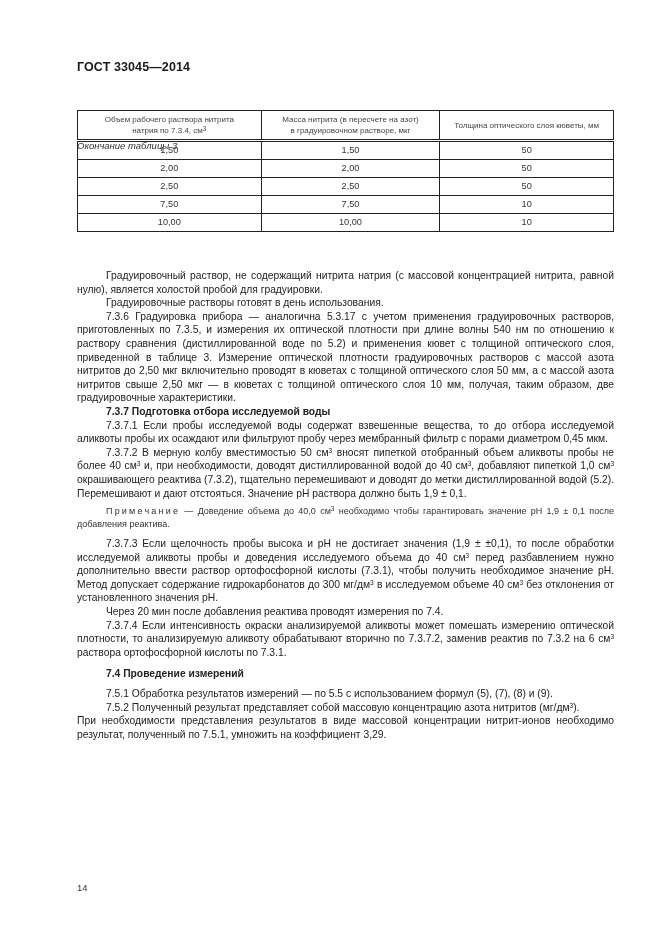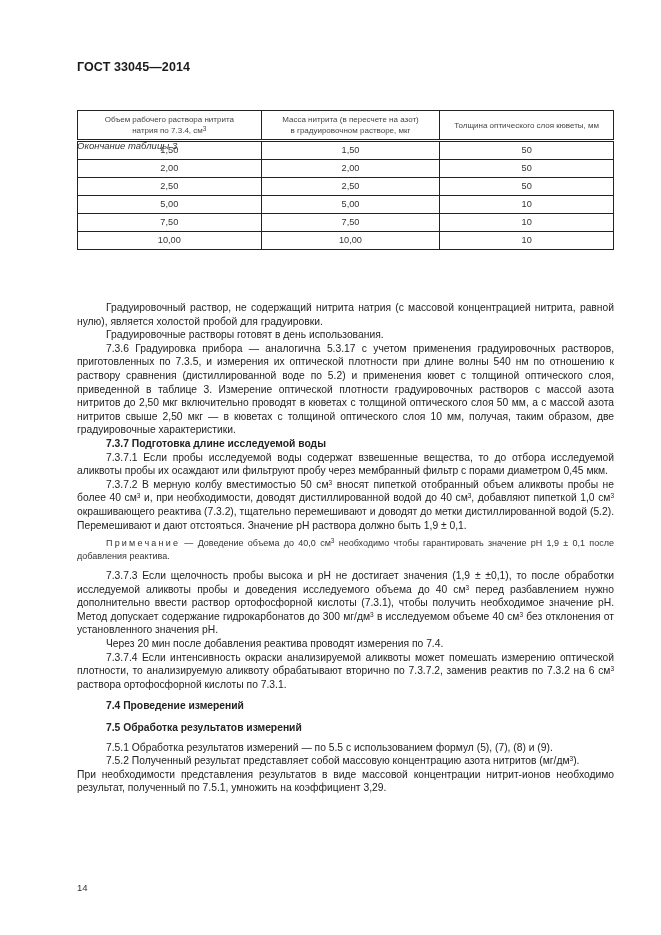--- a/index.html
+++ b/index.html
@@ -9,21 +9,21 @@
   .doc-header { position: absolute; left: 77px; top: 60px; font-weight: bold; font-size: 12.5px; letter-spacing: 0.1px; }
   .table-caption { position: absolute; left: 77px; top: 93px; font-style: italic; font-size: 9.5px; color: #333; margin-top: 47px; }
   table.data { position: absolute; left: 77px; top: 110px; width: 537px; border-collapse: collapse;
                font-size: 9.2px; color: #333; }
   table.data td, table.data th { border: 1px solid #222; text-align: center; padding: 0 4px; font-weight: normal; }
   table.data th { height: 28px; line-height: 11px; font-size: 8px; color: #444; }
   table.data thead tr { border-bottom: 3px double #222; }
   table.data thead th { border-bottom: 3px double #222; }
   table.data td { height: 17px; line-height: 17px; }
   table.data col.c1 { width: 184px; } table.data col.c2 { width: 179px; } table.data col.c3 { width: 174px; }
-  .body-text { position: absolute; left: 77px; top: 269px; width: 537px; font-size: 10.3px; line-height: 13.6px; color: #222; margin-top: 32px; }
+  .body-text { position: absolute; left: 77px; top: 269px; width: 537px; font-size: 10.3px; line-height: 13.6px; color: #222; }
   .body-text p { margin: 0; text-align: justify; text-indent: 29px; }
   .body-text p.noindent { text-indent: 0; }
   .body-text h3 { margin: 0; font-size: 10.3px; font-weight: bold; text-indent: 29px; line-height: 13.6px; }
   .body-text h3.spaced { margin-top: 8px; margin-bottom: 6px; }
   .body-text p.note { font-size: 9px; line-height: 12.5px; margin-top: 5px; margin-bottom: 7px; color: #333; }
   .body-text .spaced-word { letter-spacing: 2.2px; }
   sup { font-size: 6.5px; vertical-align: top; position: relative; top: -2px; }
   .page-number { position: absolute; left: 77px; top: 882px; font-size: 9.5px; color: #333; }
 </style>
 </head>
@@ -66,54 +66,48 @@
         <td>2,00</td>
         <td>2,00</td>
         <td>50</td>
       </tr>
       <tr>
         <td>2,50</td>
         <td>2,50</td>
         <td>50</td>
       </tr>
       <tr>
-        <td>5,00</td>
-        <td>5,00</td>
-        <td>10</td>
-      </tr>
-      <tr>
         <td>7,50</td>
         <td>7,50</td>
         <td>10</td>
       </tr>
       <tr>
         <td>10,00</td>
         <td>10,00</td>
         <td>10</td>
       </tr>
     </tbody>
   </table>
 
   <div class="body-text">
     <p>Градуировочный раствор, не содержащий нитрита натрия (с массовой концентрацией нитрита, равной нулю), является холостой пробой для градуировки.</p>
     <p>Градуировочные растворы готовят в день использования.</p>
     <p>7.3.6 Градуировка прибора — аналогична 5.3.17 с учетом применения градуировочных растворов, приготовленных по 7.3.5, и измерения их оптической плотности при длине волны 540 нм по отношению к раствору сравнения (дистиллированной воде по 5.2) и применения кювет с толщиной оптического слоя, приведенной в таблице 3. Измерение оптической плотности градуировочных растворов с массой азота нитритов до 2,50 мкг включительно проводят в кюветах с толщиной оптического слоя 50 мм, а с массой азота нитритов свыше 2,50 мкг — в кюветах с толщиной оптического слоя 10 мм, получая, таким образом, две градуировочные характеристики.</p>
 
-    <h3>7.3.7 Подготовка длине исследуемой воды</h3>
+    <h3>7.3.7 Подготовка отбора исследуемой воды</h3>
     <p>7.3.7.1 Если пробы исследуемой воды содержат взвешенные вещества, то до отбора исследуемой аликвоты пробы их осаждают или фильтруют пробу через мембранный фильтр с порами диаметром 0,45 мкм.</p>
     <p><span>7.3.7.2 В мерную колбу вместимостью 50 см</span><sup>3</sup><span> вносят пипеткой отобранный объем аликвоты пробы не более 40 см</span><sup>3</sup><span> и, при необходимости, доводят дистиллированной водой до 40 см</span><sup>3</sup><span>, добавляют пипеткой 1,0 см</span><sup>3</sup><span> окрашивающего реактива (7.3.2), тщательно перемешивают и доводят до метки дистиллированной водой (5.2). Перемешивают и дают отстояться. Значение pH раствора должно быть 1,9 ± 0,1.</span></p>
 
     <p class="note"><span class="spaced-word">Примечание</span><span> — Доведение объема до 40,0 см</span><sup>3</sup><span> необходимо чтобы гарантировать значение pH 1,9 ± 0,1 после добавления реактива.</span></p>
 
     <p><span>7.3.7.3 Если щелочность пробы высока и pH не достигает значения (1,9 ± ±0,1), то после обработки исследуемой аликвоты пробы и доведения исследуемого объема до 40 см</span><sup>3</sup><span> перед разбавлением нужно дополнительно ввести раствор ортофосфорной кислоты (7.3.1), чтобы получить необходимое значение pH. Метод допускает содержание гидрокарбонатов до 300 мг/дм</span><sup>3</sup><span> в исследуемом объеме 40 см</span><sup>3</sup><span> без отклонения от установленного значения pH.</span></p>
     <p>Через 20 мин после добавления реактива проводят измерения по 7.4.</p>
     <p><span>7.3.7.4 Если интенсивность окраски анализируемой аликвоты может помешать измерению оптической плотности, то анализируемую аликвоту обрабатывают вторично по 7.3.7.2, заменив реактив по 7.3.2 на 6 см</span><sup>3</sup><span> раствора ортофосфорной кислоты по 7.3.1.</span></p>
 
     <h3 class="spaced">7.4 Проведение измерений</h3>
 
-    <h3 class="spaced">7.5 Обработка результатов измерений</h3>
     <p>7.5.1 Обработка результатов измерений — по 5.5 с использованием формул (5), (7), (8) и (9).</p>
     <p><span>7.5.2 Полученный результат представляет собой массовую концентрацию азота нитритов (мг/дм</span><sup>3</sup><span>).</span></p>
     <p class="noindent">При необходимости представления результатов в виде массовой концентрации нитрит-ионов необходимо результат, полученный по 7.5.1, умножить на коэффициент 3,29.</p>
   </div>
 
   <div class="page-number">14</div>
 </div>
 
 </body></html>

